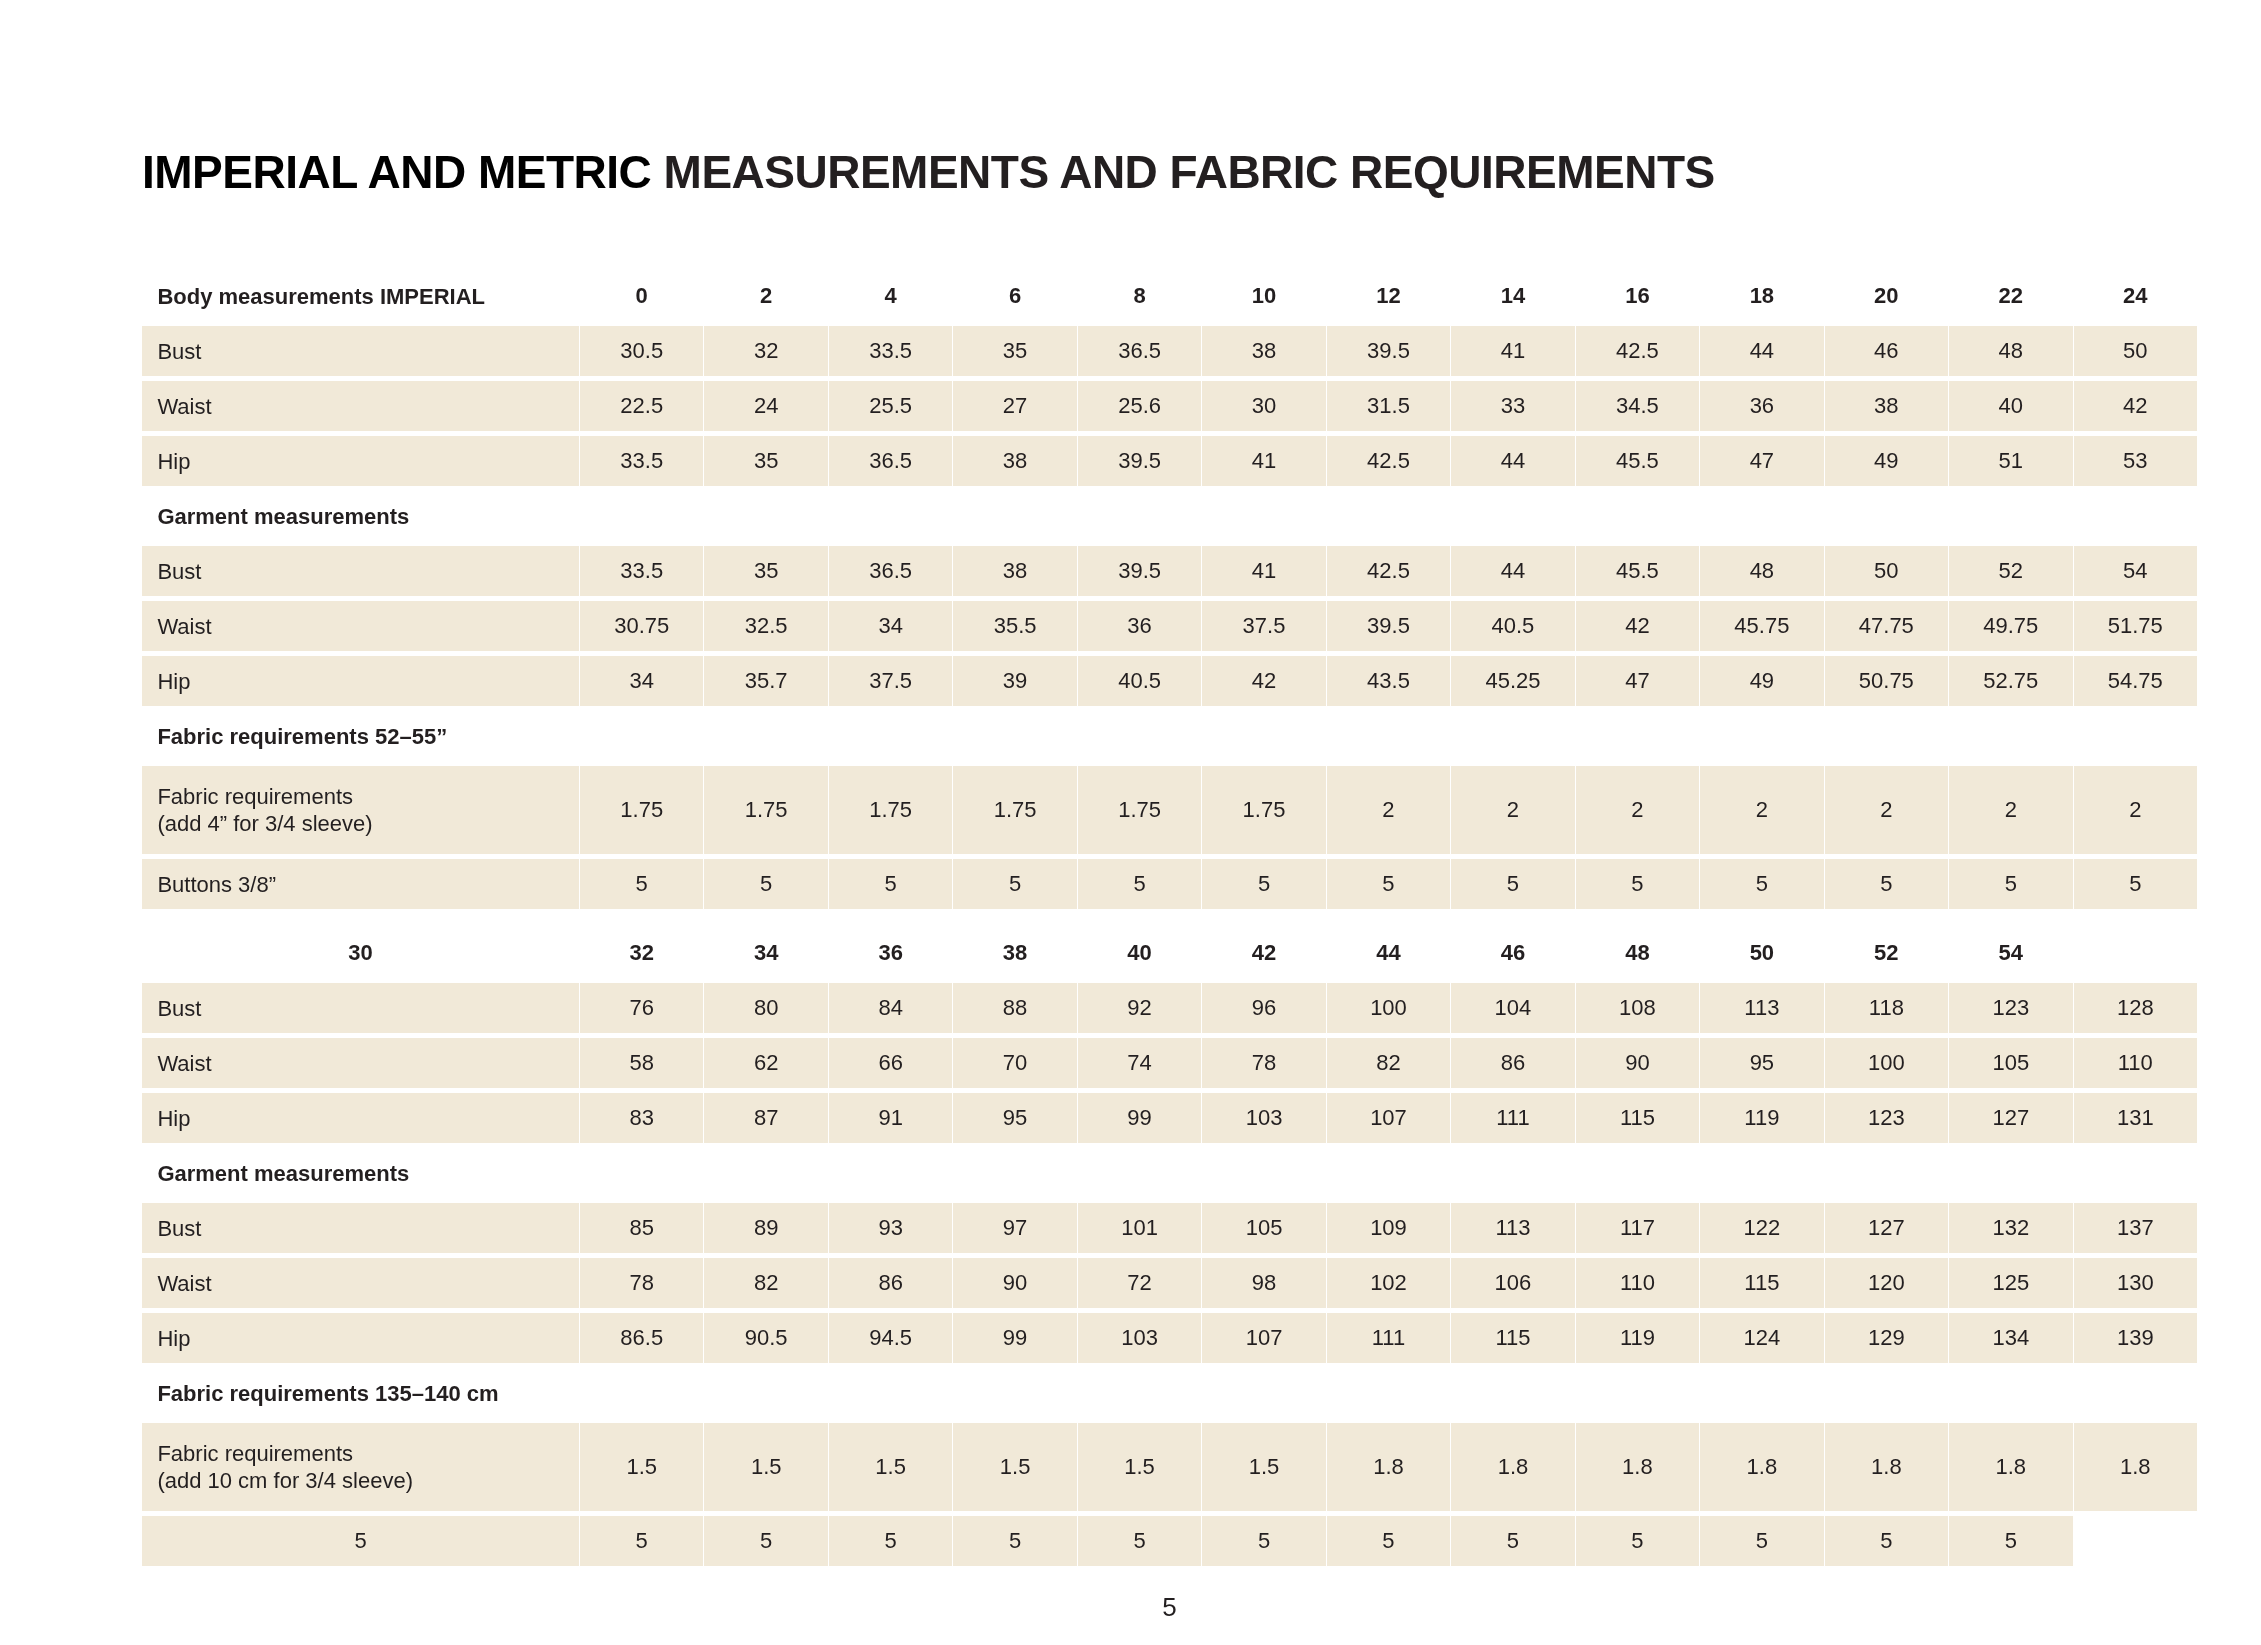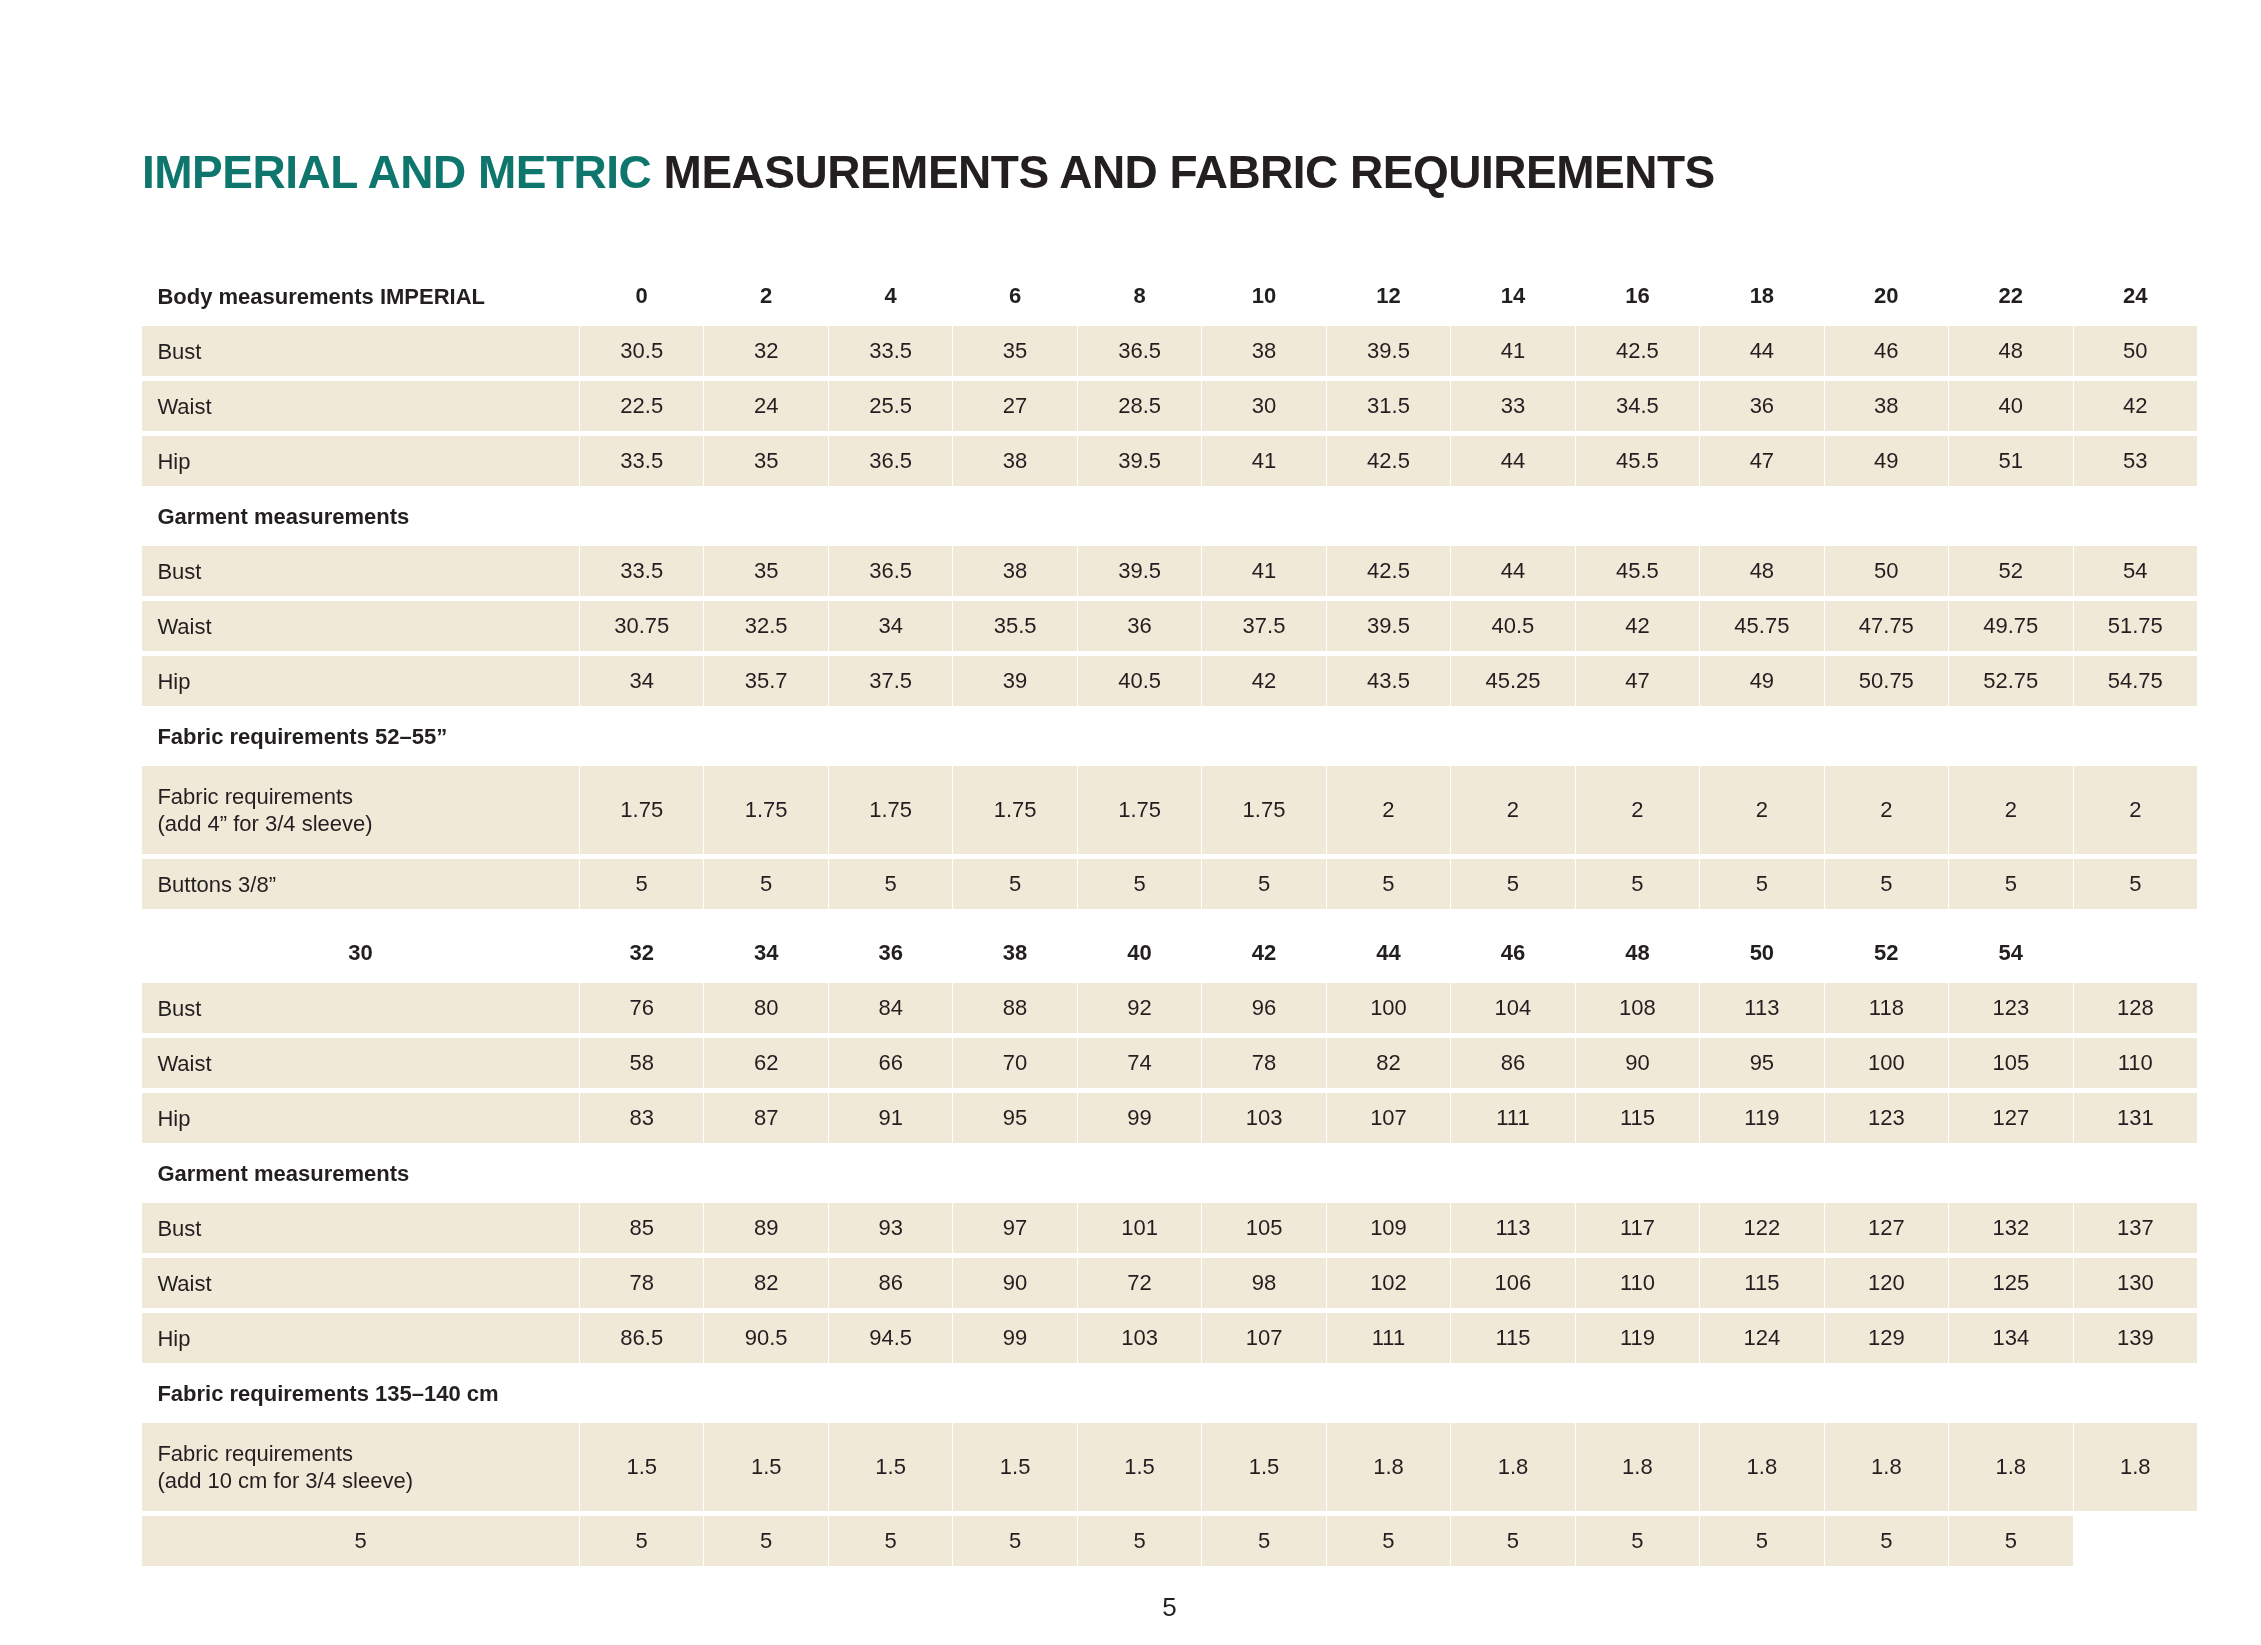--- a/index.html
+++ b/index.html
@@ -14,21 +14,21 @@
 
   h1.title {
     margin:0 0 72px 0;
     font-size:46px;
     font-weight:700;
     letter-spacing:-0.5px;
     line-height:1.18;
     color:#231f20;
     white-space:nowrap;
   }
-  .title .accent { color:#0f766e; }
+  .title .accent { color:#000000; }
 
   .table { width:2055px; }
 
   .row {
     display:grid;
     grid-template-columns:437px repeat(13, 1fr);
     column-gap:1px;
     height:50px;
     margin-bottom:5px;
   }
@@ -96,21 +96,21 @@
           <div class="cell">46</div>
           <div class="cell">48</div>
           <div class="cell">50</div>
         </div>
         <div class="row row-data">
           <div class="label-cell">Waist</div>
           <div class="cell">22.5</div>
           <div class="cell">24</div>
           <div class="cell">25.5</div>
           <div class="cell">27</div>
-          <div class="cell">28.5</div>
+          <div class="cell">25.6</div>
           <div class="cell">30</div>
           <div class="cell">31.5</div>
           <div class="cell">33</div>
           <div class="cell">34.5</div>
           <div class="cell">36</div>
           <div class="cell">38</div>
           <div class="cell">40</div>
           <div class="cell">42</div>
         </div>
         <div class="row row-data">

